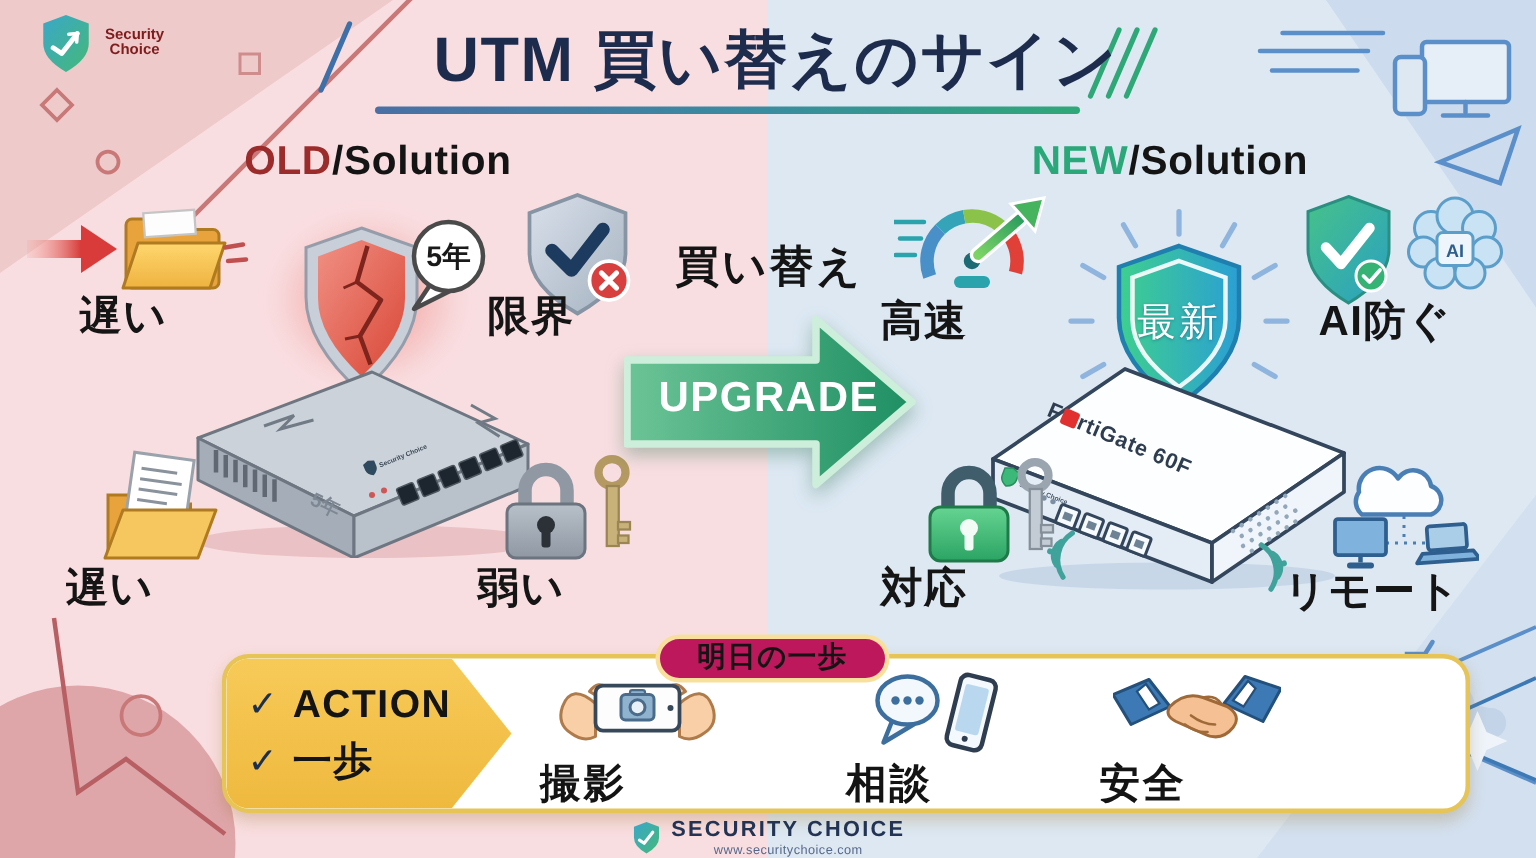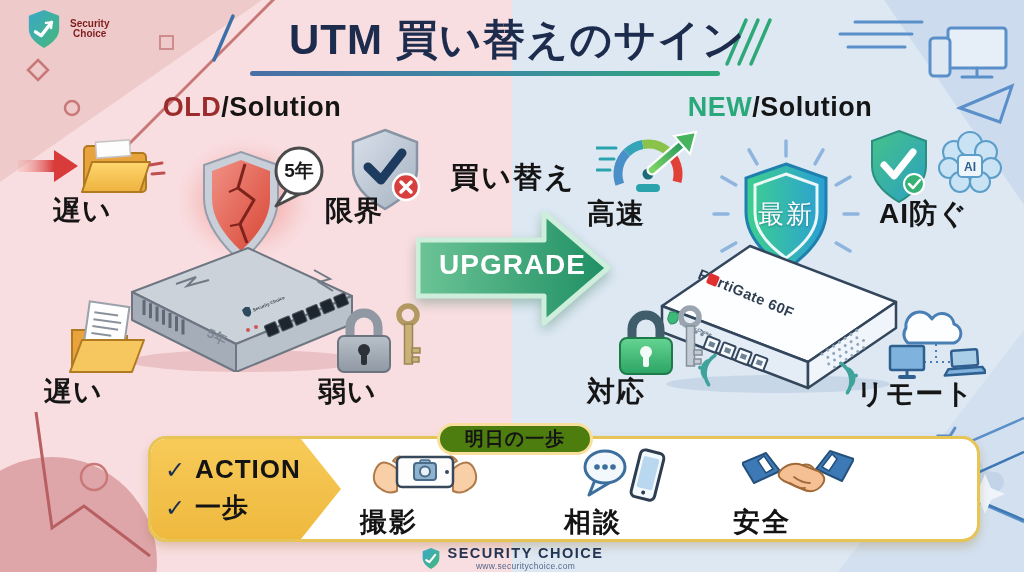--- a/index.html
+++ b/index.html
@@ -34,21 +34,21 @@
   .banner{left:148px;top:436px;width:832px;height:106px;background:#fff;border:3px solid #e6c455;
       border-radius:18px;box-sizing:border-box;box-shadow:0 5px 10px rgba(150,110,40,.28);}
   .banner-clip{position:absolute;inset:0;border-radius:15px;overflow:hidden;}
   .chevron{position:absolute;left:0;top:0;width:200px;height:100%;
       background:linear-gradient(180deg,#f7ca58,#efb93e);
       clip-path:polygon(0 0,150px 0,190px 50%,150px 100%,0 100%);}
   .check-rows{position:absolute;left:14px;top:15px;display:flex;flex-direction:column;gap:5px;}
   .check-row{display:flex;align-items:center;gap:10px;}
   .check-glyph{font-size:24px;font-weight:800;color:#1b3050;}
   .check-text{width:110px;font-size:26px;font-weight:800;color:#141414;letter-spacing:1px;}
-  .badge{position:absolute;left:286px;top:-16px;width:156px;height:32px;background:#4d7c0f;
+  .badge{position:absolute;left:286px;top:-16px;width:156px;height:32px;background:#be185d;
       border:3px solid #f8df9b;border-radius:18px;box-sizing:border-box;
       text-align:center;font-size:19px;font-weight:800;color:#141414;line-height:26px;letter-spacing:1px;}
   .step{position:absolute;top:8px;width:130px;height:94px;text-align:left;}
   .step svg{display:block;margin:0 auto;}
   .step-label{font-size:27px;font-weight:800;color:#141414;letter-spacing:2px;margin-top:1px;}
   .footer{left:0;top:545px;width:1024px;display:flex;justify-content:center;align-items:center;gap:7px;}
   .footer-col{text-align:center;}
   .footer-brand{font-size:14.5px;font-weight:800;color:#223354;letter-spacing:1.5px;}
   .footer-url{font-size:8.5px;color:#56688a;letter-spacing:.3px;}
 </style>

